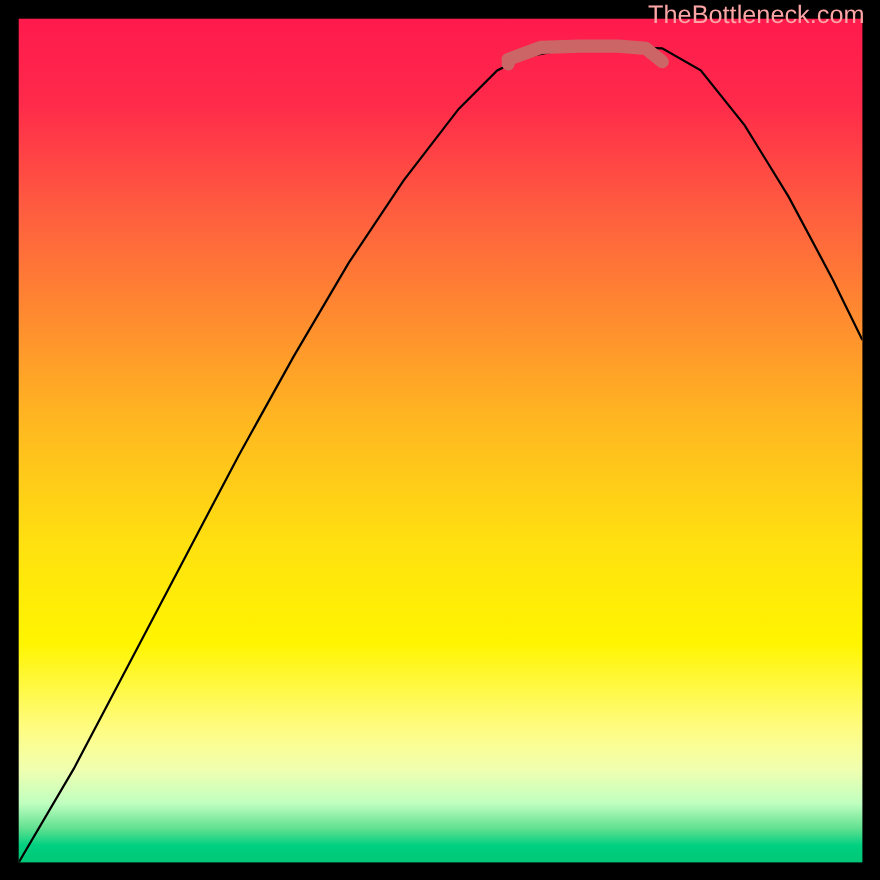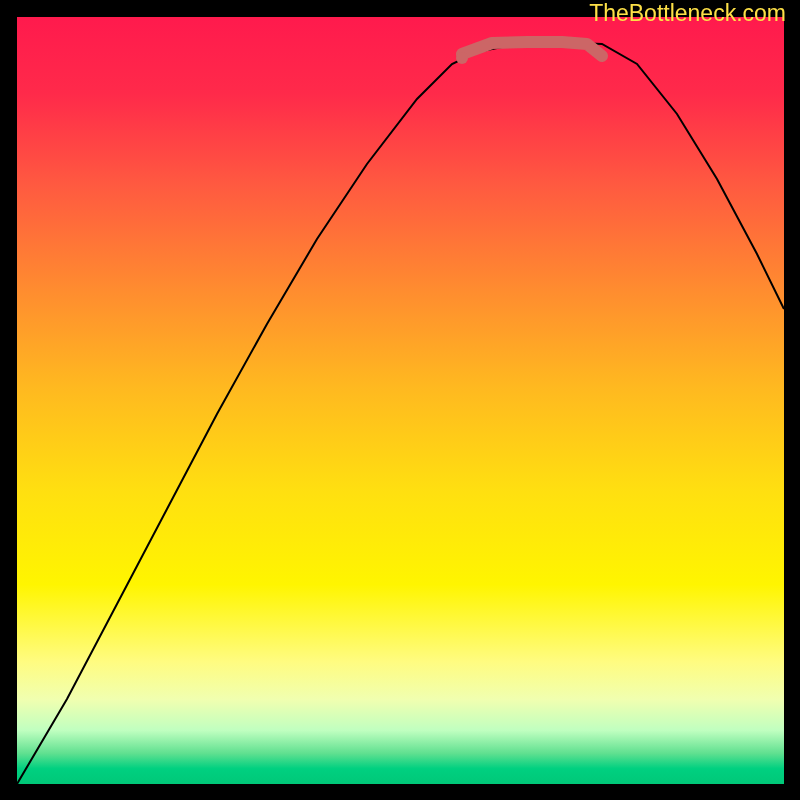--- a/index.html
+++ b/index.html
@@ -32,21 +32,21 @@
       #00c878 100%
     );
   }
   .attribution {
     position: absolute;
     top: 0px;
     right: 14px;
     font-family: Arial, Helvetica, sans-serif;
     font-size: 23px;
     font-weight: 500;
-    color: #fde047;
+    color: #fca5a5;
     letter-spacing: 0px;
     z-index: 10;
   }
   svg.curve {
     position: absolute;
     left: 17px;
     top: 17px;
     width: 767px;
     height: 767px;
     z-index: 5;

